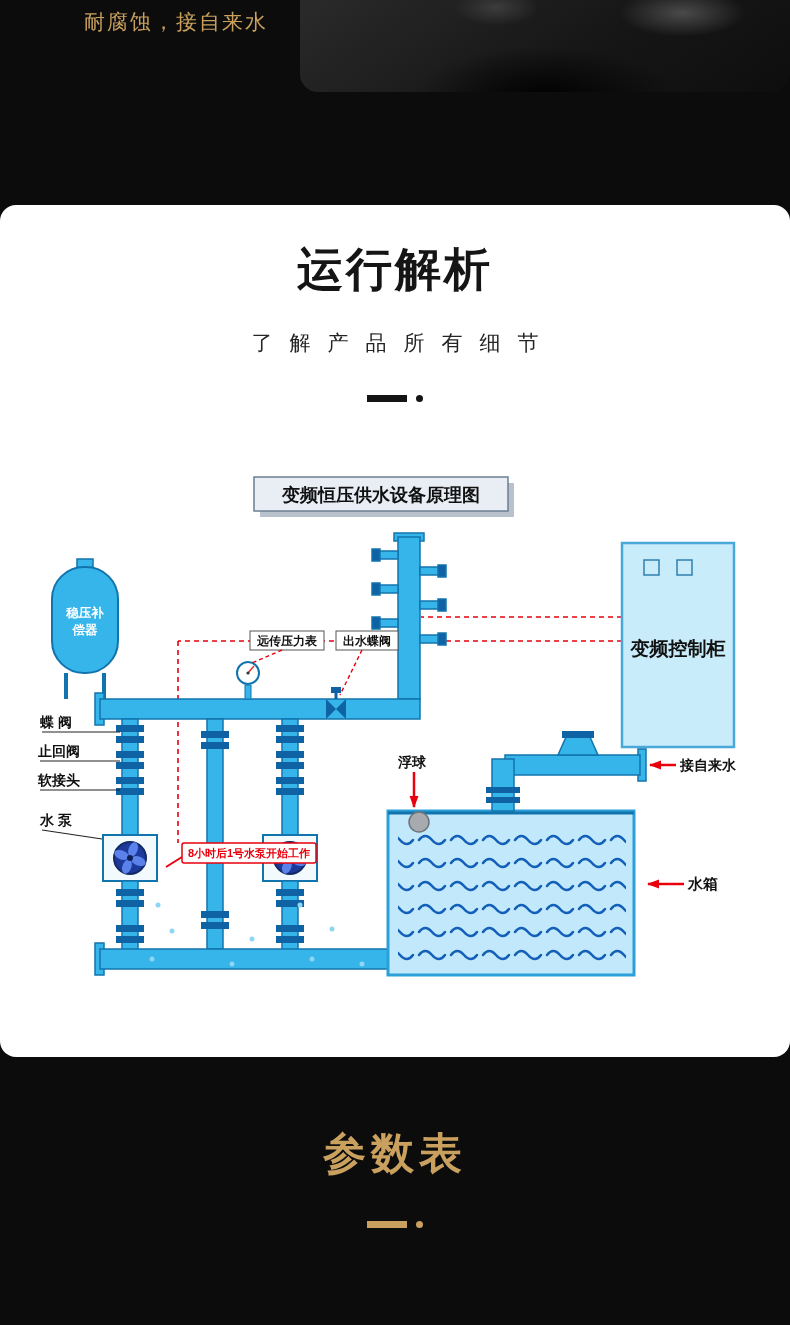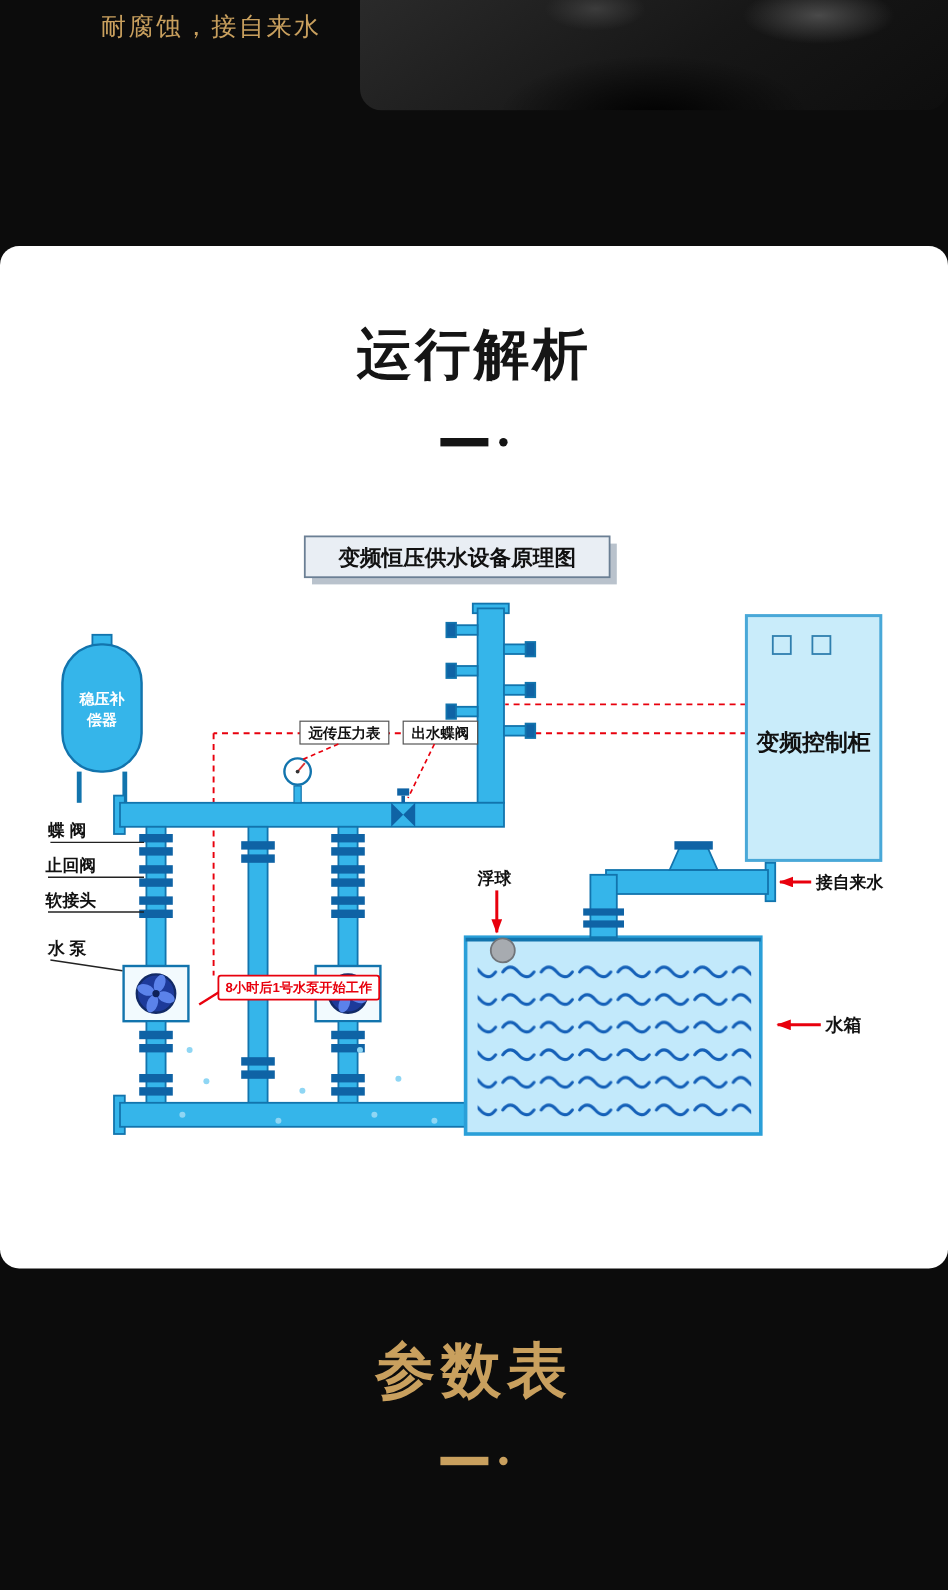--- a/index.html
+++ b/index.html
@@ -21,21 +21,21 @@
       radial-gradient(ellipse 60px 26px at 40% 8%, #3c3c3c 0%, rgba(40,40,40,0) 70%),
       radial-gradient(ellipse 180px 70px at 50% 105%, rgba(0,0,0,.95), rgba(0,0,0,0) 72%),
       linear-gradient(145deg, #2a2a2a 0%, #171717 55%, #0e0e0e 100%);
   }
   
   .card {
     position:absolute; top:205px; left:0; width:790px; height:852px;
     background:#ffffff; border-radius:16px;
   }
   .card-title {
-    margin:0; padding-top:60px; text-align:center;
+    margin:0; padding-top:34px; text-align:center;
     font-size:46px; font-weight:700; color:#151515; letter-spacing:3px;
   }
   .card-subtitle {
     margin-top:28px; text-align:center;
     font-size:21px; color:#242424; letter-spacing:17px; text-indent:17px;
   }
   .divider-row { display:flex; justify-content:center; align-items:center; gap:9px; margin-top:38px; }
   .divider-bar { width:40px; height:7px; background:#141414; }
   .divider-dot { width:7px; height:7px; border-radius:50%; background:#141414; }
   .divider-row.gold .divider-bar, .divider-row.gold .divider-dot { background:#c9a05e; }
@@ -43,36 +43,37 @@
   svg text { font-family:"Liberation Sans", sans-serif; }
   .dia-title { font-size:18px; font-weight:700; fill:#111; }
   .cab-label { font-size:19px; font-weight:700; fill:#111; }
   .small-box-label { font-size:12px; font-weight:700; fill:#111; }
   .side-label { font-size:14px; font-weight:700; fill:#111; }
   .tank-label { font-size:12.5px; font-weight:700; fill:#ffffff; }
   .red-note { font-size:11px; font-weight:700; fill:#e8000d; }
   
   .bottom-section { position:absolute; top:1057px; left:0; width:790px; height:268px; text-align:center; }
   .params-title {
-    padding-top:52px; font-size:50px; font-weight:700;
+    padding-top:68px; font-size:43px; font-weight:700;
     color:#c9a05e; letter-spacing:5px;
   }
   .params-subtitle {
     margin-top:28px; font-size:21px; color:#c9a05e;
     letter-spacing:15px; text-indent:15px;
   }
 </style>
 </head>
 <body>
 
 <div class="slogan">耐腐蚀，接自来水</div>
 <div class="product-photo"></div>
 
 <div class="card">
   <h1 class="card-title">运行解析</h1>
+  <div class="card-subtitle">了解产品所有细节</div>
   <div class="divider-row">
     <span class="divider-bar"></span>
     <span class="divider-dot"></span>
   </div>
 
   <svg class="diagram-svg" width="790" height="545" viewBox="0 0 790 545" xmlns="http://www.w3.org/2000/svg">
     <defs>
       <marker id="arrR" markerWidth="14" markerHeight="12" refX="11" refY="4.5" orient="auto" markerUnits="userSpaceOnUse">
         <path d="M0,0 L12,4.5 L0,9 Z" fill="#e8000d"></path>
       </marker>

